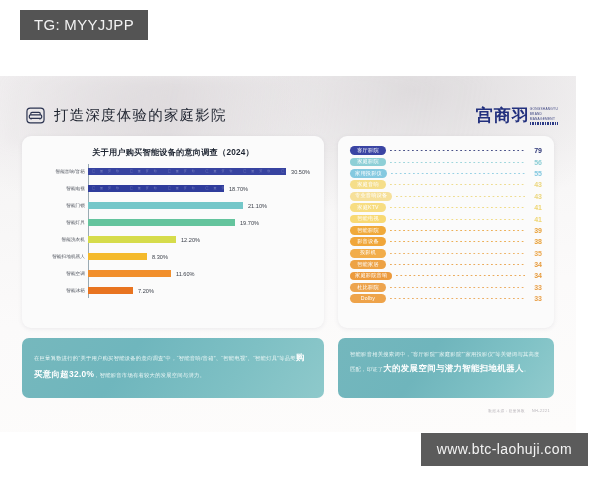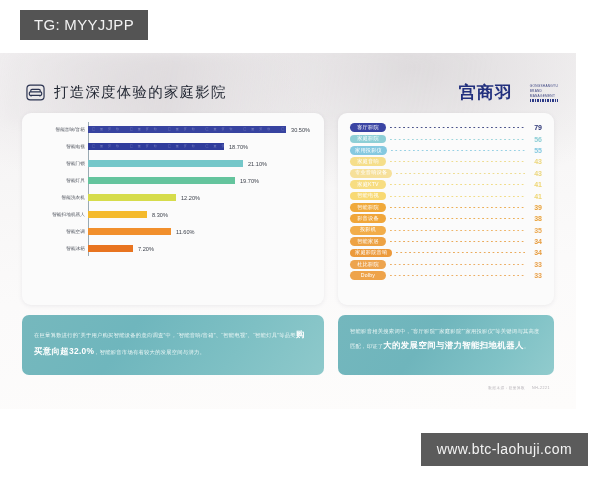--- a/index.html
+++ b/index.html
@@ -26,21 +26,21 @@
     position:absolute; right:12px; bottom:14px;
     background:#5b5b5b; color:#f4f4f4;
     font-size:14px; letter-spacing:.4px;
     padding:8px 16px 9px 16px;
     white-space:nowrap;
     z-index:40;
   }
 
   
   #slide {
-    position:absolute; left:0; top:53px;
+    position:absolute; left:0; top:76px;
     width:576px; height:356px;
     background:
       radial-gradient(ellipse 300px 150px at 22% 8%, #e9e6e8 0%, rgba(233,230,232,0) 70%),
       radial-gradient(ellipse 320px 180px at 72% 4%, #dedbdd 0%, rgba(222,219,221,0) 72%),
       linear-gradient(175deg,#f3f1f2 0%,#f7f6f6 32%,#fbfafa 62%,#fdfcfb 100%);
     overflow:hidden;
   }
   #slide:before{
     content:""; position:absolute; left:0; top:0; width:100%; height:70px;
     background:linear-gradient(100deg, rgba(255,255,255,.0) 0%, rgba(205,200,203,.38) 30%, rgba(232,229,231,.15) 55%, rgba(255,255,255,.0) 85%);
@@ -51,21 +51,21 @@
   .head-row {
     position:absolute; left:26px; top:28px; right:18px;
     display:flex; align-items:center; justify-content:space-between;
   }
   .head-left { display:flex; align-items:center; gap:9px; }
   .sofa-icon { width:19px; height:19px; display:block; }
   .head-title {
     font-size:14.5px; color:#1f2430; letter-spacing:1.2px;
     font-weight:500;
   }
-  .brand { display:flex; align-items:flex-end; gap:17px; }
+  .brand { display:flex; align-items:flex-end; gap:0; }
   .brand-cn {
     font-size:17px; color:#22307e; letter-spacing:1px;
     font-weight:700; font-family:"Liberation Serif", serif;
   }
   .brand-en { display:flex; flex-direction:column; gap:1.5px; padding-bottom:2px; }
   .brand-en span {
     font-size:3.2px; color:#3a4380; letter-spacing:.25px;
     line-height:1; white-space:nowrap; display:block;
   }
   .brand-en .bar { height:2.6px; background:#2c3a86; width:100%; display:block;
@@ -173,20 +173,21 @@
         <span>BRAND</span>
         <span>MANAGEMENT</span>
         <span class="bar"></span>
       </span>
     </div>
   </div>
 
   <div class="cards">
 
     <div class="card left">
+      <div class="card-title">关于用户购买智能设备的意向调查（2024）</div>
       <div class="bars" id="bars">
           <div class="bar-row">
             <div class="bar-label">智能音响/音箱</div>
             <div class="bar-track">
               <div class="bar" style="width: 206px; background: rgb(55, 67, 160);">
                 <span class="ghost">巨量算数   巨量算数   巨量算数   巨量算数   巨量算数   巨量算数   </span>
               </div>
               <div class="bar-val">30.50%</div>
             </div>
           </div>

